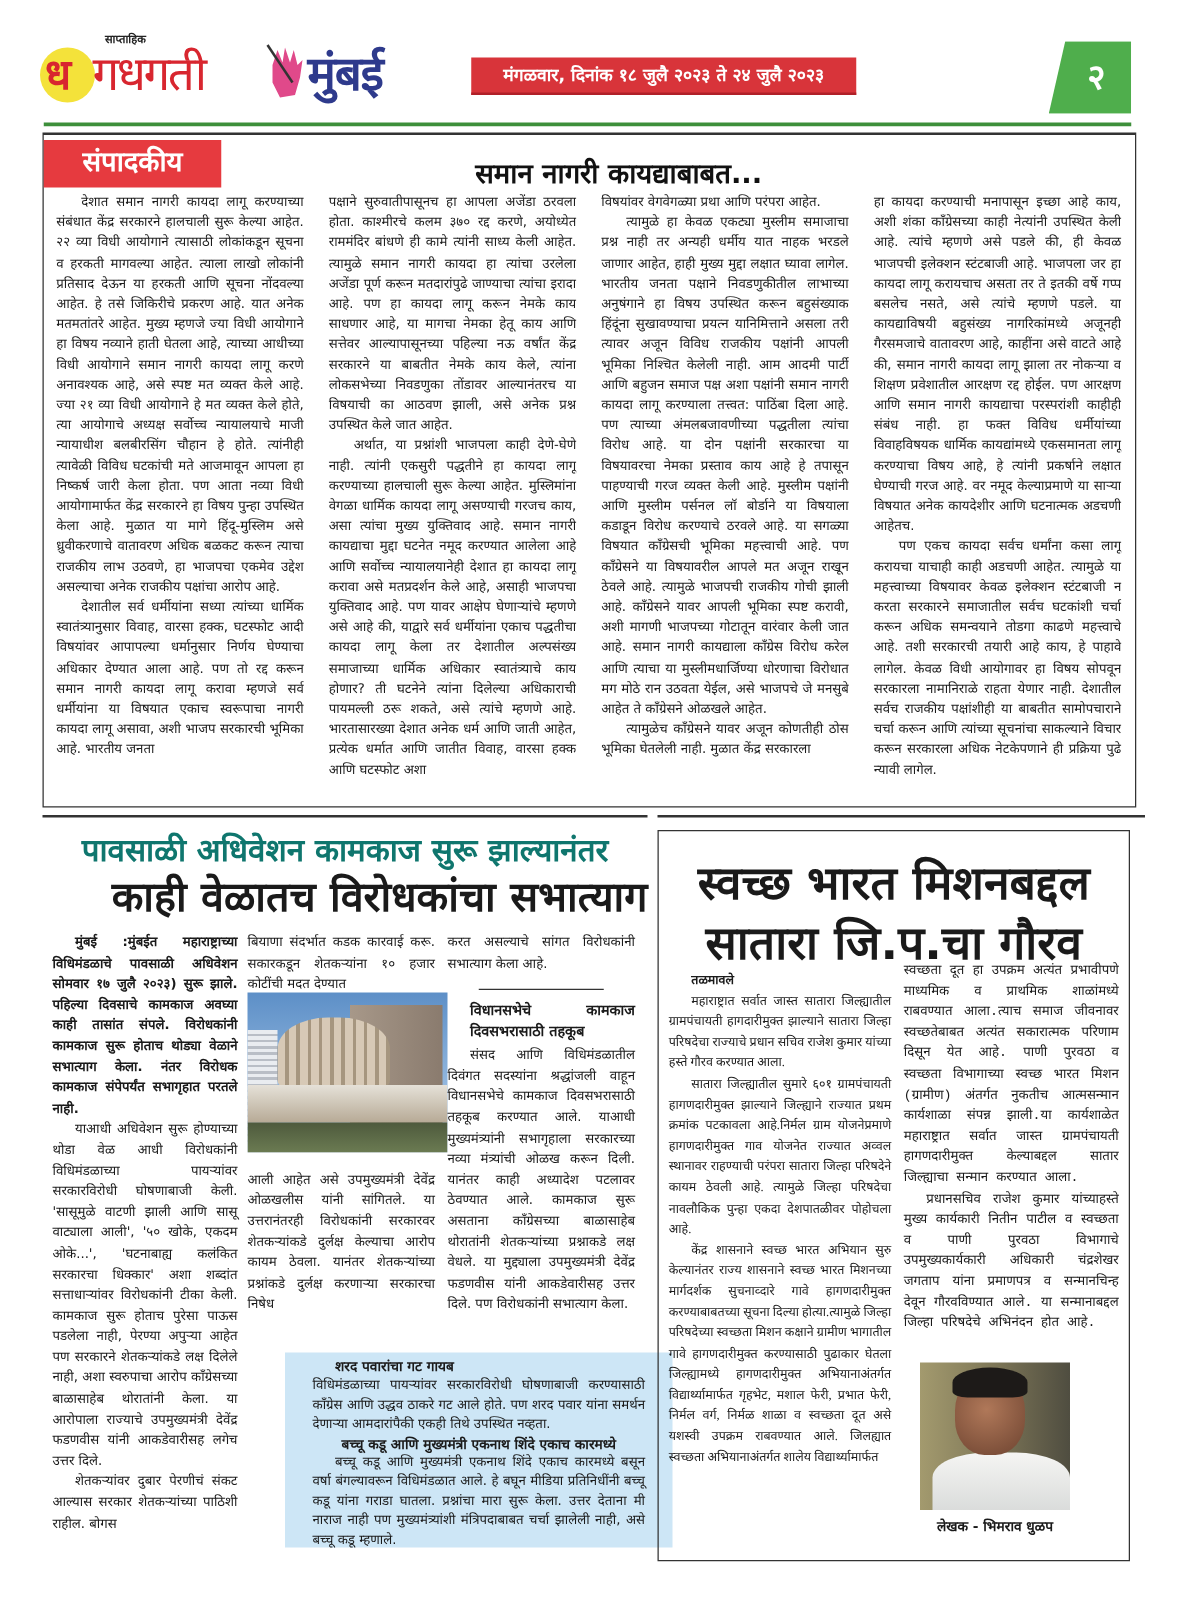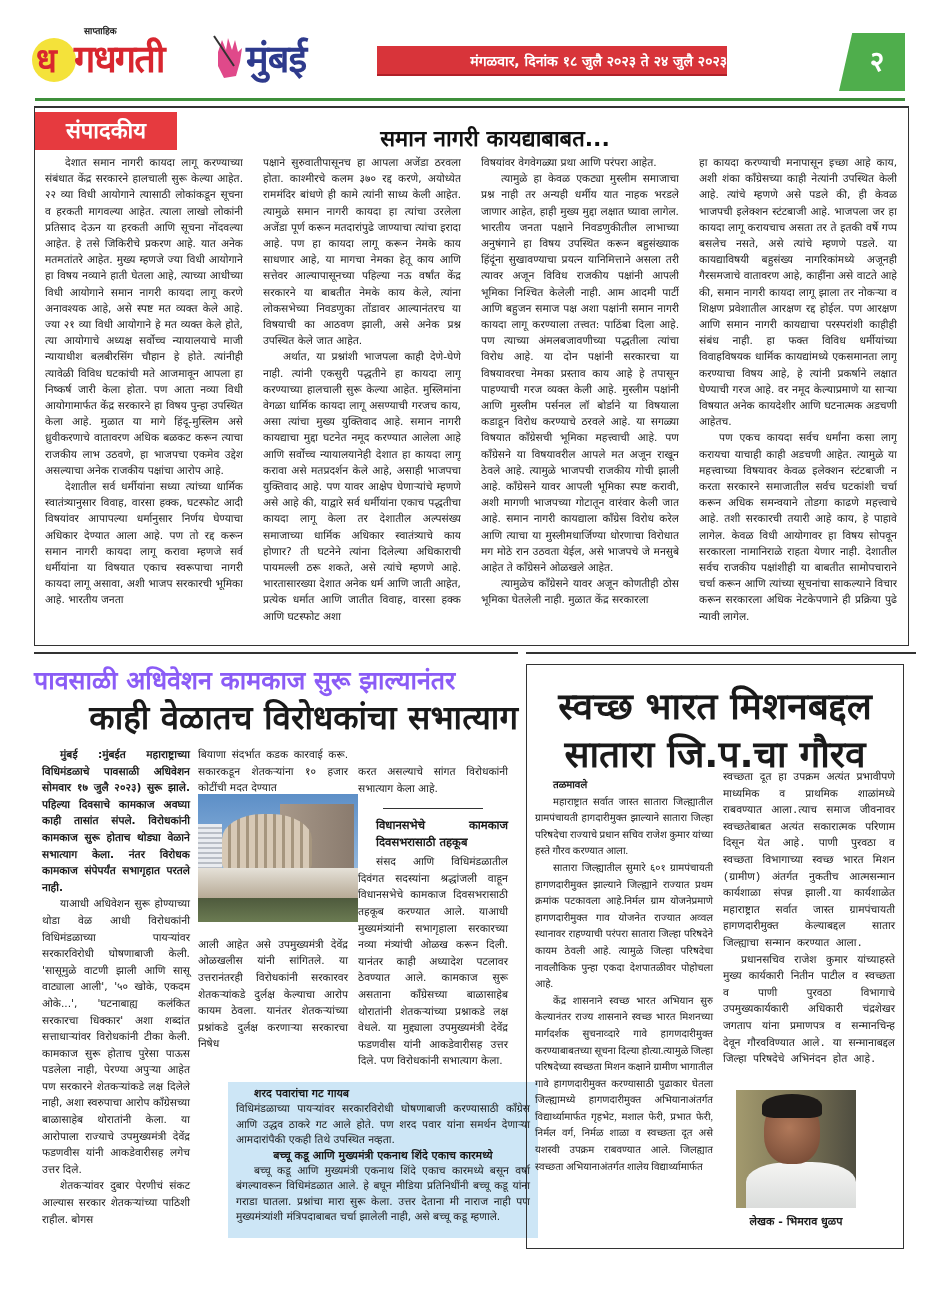--- a/index.html
+++ b/index.html
@@ -5,55 +5,55 @@
   * { box-sizing: border-box; margin: 0; padding: 0; }
   html, body { width: 945px; height: 1296px; background: #ffffff; overflow: hidden; }
   body { font-family: "DejaVu Sans", sans-serif; color: #1a1a1a; position: relative; }
 
   
   .masthead { position: absolute; left: 0; top: 0; width: 945px; height: 92px; }
   .logo { position: absolute; left: 32px; top: 28px; width: 330px; height: 62px; }
   .logo .weekly { position: absolute; left: 52px; top: -4px; font-size: 9px; color: #222; font-weight: bold; }
   .logo .circle { position: absolute; left: 0; top: 10px; width: 44px; height: 44px; border-radius: 50%; background: #f4e23a; }
   .logo .circle span { position: absolute; left: 4px; top: 0; font-size: 34px; font-weight: bold; color: #d8262f; line-height: 44px; }
-  .logo .name1 { position: absolute; left: 42px; top: 6px; font-size: 38px; font-weight: bold; color: #d8262f; letter-spacing: -2px; line-height: 50px; }
+  .logo .name1 { position: absolute; left: 42px; top: 6px; font-size: 38px; font-weight: normal; color: #d8262f; letter-spacing: -2px; line-height: 50px; }
   .logo .fist { position: absolute; left: 180px; top: 4px; width: 34px; height: 50px; }
   .logo .name2 { position: absolute; left: 214px; top: 6px; font-size: 38px; font-weight: bold; color: #2e3a8c; line-height: 50px; letter-spacing: -1px; }
-  .date-banner { position: absolute; left: 377px; top: 46px; width: 350px; height: 30px; background: #d8343a; border-bottom: 2px solid #b02028; color: #fff; font-size: 14px; font-weight: bold; text-align: right; line-height: 30px; }
+  .date-banner { position: absolute; left: 377px; top: 46px; width: 308px; height: 30px; background: #d8343a; border-bottom: 2px solid #b02028; color: #fff; font-size: 14px; font-weight: bold; text-align: center; line-height: 30px; }
   .page-num { position: absolute; left: 839px; top: 33px; width: 66px; height: 58px; background: #4fae4c; clip-path: polygon(20% 0, 100% 0, 100% 100%, 0 100%); color: #fff; font-size: 28px; font-weight: bold; text-align: center; line-height: 58px; padding-left: 10px; }
   .mast-rule { position: absolute; left: 35px; top: 98px; width: 870px; height: 3px; background: #3d8f3a; }
 
   
   .editorial { position: absolute; left: 34px; top: 106px; width: 875px; height: 540px; border: 1px solid #333; border-top: 2px solid #333; }
   .ed-label { position: absolute; left: 0; top: 4px; width: 142px; height: 38px; background: #e63a3f; color: #fff; font-size: 22px; font-weight: bold; text-align: center; line-height: 38px; }
   .ed-title { position: absolute; left: 180px; top: 14px; width: 560px; text-align: center; font-size: 22px; font-weight: bold; color: #111; }
   .ed-cols { position: absolute; left: 10px; top: 46px; width: 852px; height: 486px; display: flex; gap: 20px; }
   .ed-col { flex: 1; font-size: 10.6px; line-height: 16.2px; text-align: justify; color: #1c1c1c; overflow: hidden; }
   .ed-col p { text-indent: 20px; }
   .ed-col p.noindent { text-indent: 0; }
 
   
   .art1 { position: absolute; left: 34px; top: 652px; width: 484px; height: 605px; border-top: 2px solid #333; }
-  .art1 .h1 { position: absolute; left: 0; top: 8px; width: 484px; font-size: 25px; color: #8b5cf6; font-family: "DejaVu Sans", sans-serif; }
+  .art1 .h1 { position: absolute; left: 0; top: 8px; width: 484px; text-align: center; font-size: 25px; color: #0f766e; font-family: "DejaVu Sans", sans-serif; }
   .art1 .h2 { position: absolute; left: 0; top: 40px; width: 484px; text-align: right; font-size: 33px; color: #1a1a1a; }
   .art1 .c1 { position: absolute; left: 8px; top: 92px; width: 148px; font-size: 10.6px; line-height: 16.6px; text-align: justify; }
   .art1 .c1 p { text-indent: 18px; }
   .art1 .c1 .lead { font-weight: bold; }
   .art1 .c2 { position: absolute; left: 164px; top: 92px; width: 150px; font-size: 10.6px; line-height: 16.6px; text-align: justify; }
-  .art1 .c3 { position: absolute; left: 324px; top: 109px; width: 150px; font-size: 10.6px; line-height: 16.6px; text-align: justify; }
+  .art1 .c3 { position: absolute; left: 324px; top: 92px; width: 150px; font-size: 10.6px; line-height: 16.6px; text-align: justify; }
   .art1 .c3 .sub-rule { width: 100px; height: 1px; background: #333; margin: 12px auto 8px; }
   .art1 .c3 .subhead { font-weight: bold; font-size: 11.5px; line-height: 17px; padding-left: 18px; margin-bottom: 2px; }
   .art1 .c3 p { text-indent: 18px; }
   .photo-bldg { position: absolute; left: 164px; top: 140px; width: 160px; height: 128px; overflow: hidden; background: linear-gradient(180deg, #5d8fc7 0%, #8fb5dd 55%, #c6d4e2 100%); }
   .photo-bldg .tower { position: absolute; right: 4px; top: 10px; width: 74px; height: 110px; background: linear-gradient(90deg, #a79889, #8a7b6e); }
   .photo-bldg .side { position: absolute; left: 0; top: 30px; width: 24px; height: 90px; background: repeating-linear-gradient(180deg, #e9ecf0 0 3px, #b9bec6 3px 5px); }
   .photo-bldg .dome { position: absolute; left: 24px; top: 20px; width: 90px; height: 56px; background: repeating-linear-gradient(90deg, #d7c9b6 0 6px, #a6967f 6px 9px); border-radius: 45% 45% 6px 6px; }
   .photo-bldg .base { position: absolute; left: 0; top: 74px; width: 160px; height: 30px; background: linear-gradient(180deg, #e5e1d8, #b7aa96); }
   .photo-bldg .ground { position: absolute; left: 0; top: 104px; width: 160px; height: 24px; background: linear-gradient(180deg, #4e5a3d, #6b7b52); }
-  .sidebar-box { position: absolute; left: 194px; top: 428px; width: 310px; height: 156px; background: #cde6f6; padding: 4px 8px; font-size: 10.6px; line-height: 15.4px; text-align: justify; }
+  .sidebar-box { position: absolute; left: 194px; top: 428px; width: 310px; height: 156px; background: #cde6f6; padding: 4px 22px; font-size: 10.6px; line-height: 15.4px; text-align: justify; }
   .sidebar-box .bh { font-weight: bold; padding-left: 18px; font-size: 11px; }
   .sidebar-box .bh2 { font-weight: bold; text-align: center; font-size: 11px; }
   .sidebar-box p.ind { text-indent: 18px; }
 
   
   .art2 { position: absolute; left: 526px; top: 652px; width: 390px; height: 605px; border-top: 2px solid #333; }
   .art2 .box { position: absolute; left: 0; top: 10px; width: 378px; height: 585px; border: 1px solid #333; }
   .art2 .h1 { position: absolute; left: 0; top: 14px; width: 376px; text-align: center; font-size: 37px; color: #1a1a1a; }
   .art2 .h2 { position: absolute; left: 0; top: 62px; width: 376px; text-align: center; font-size: 37px; color: #1a1a1a; }
   .art2 .c1 { position: absolute; left: 8px; top: 112px; width: 178px; font-size: 10px; line-height: 16.6px; text-align: justify; font-family: Liberation Serif, serif; }

